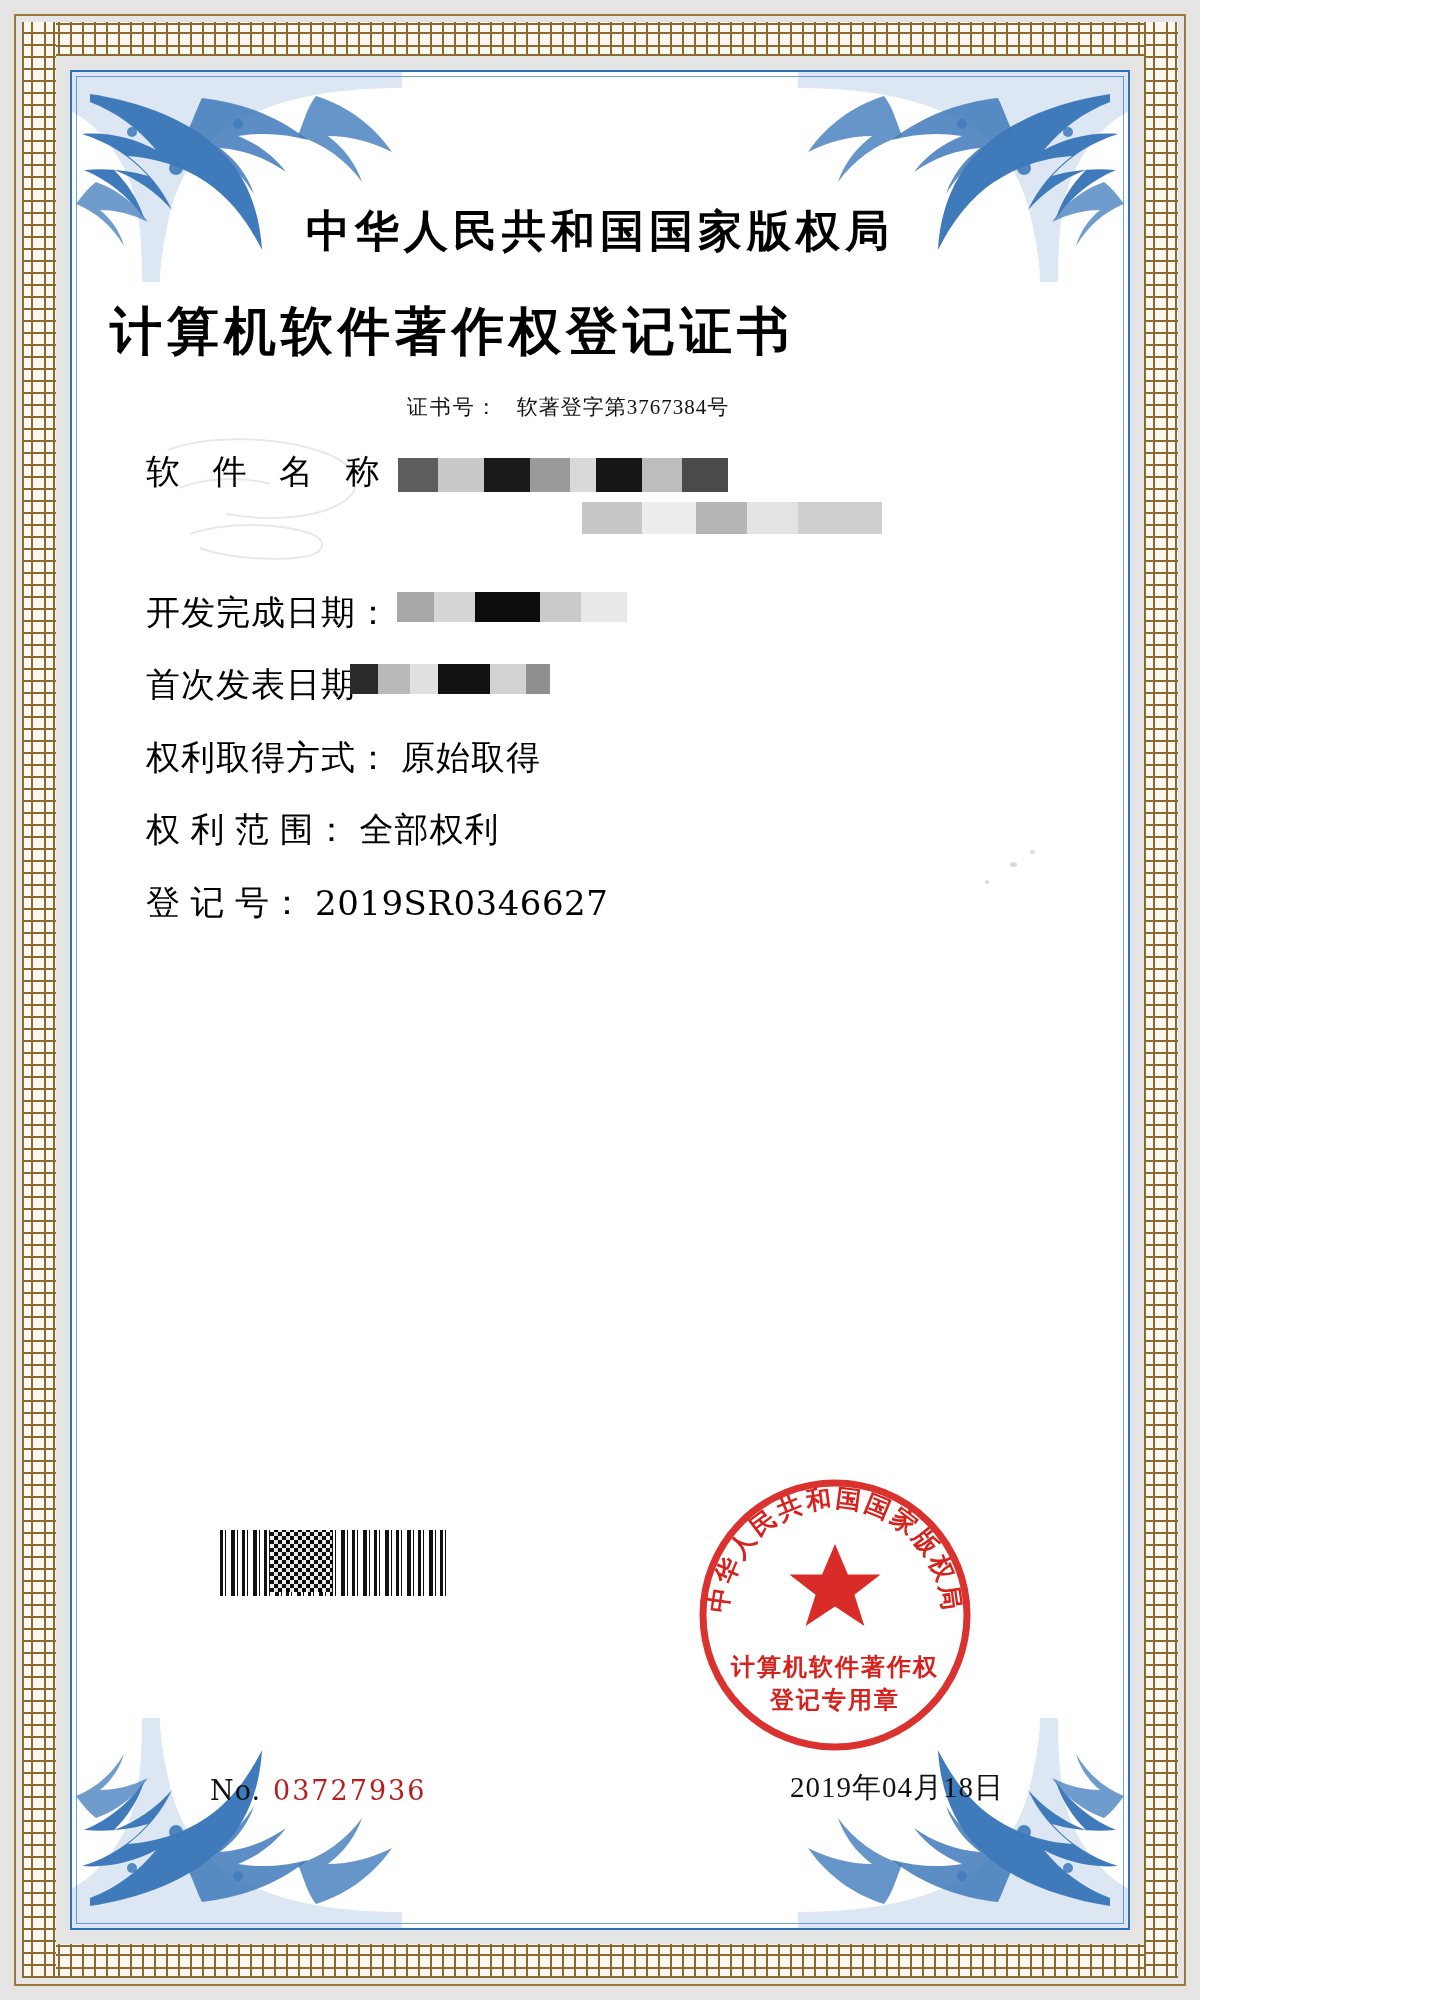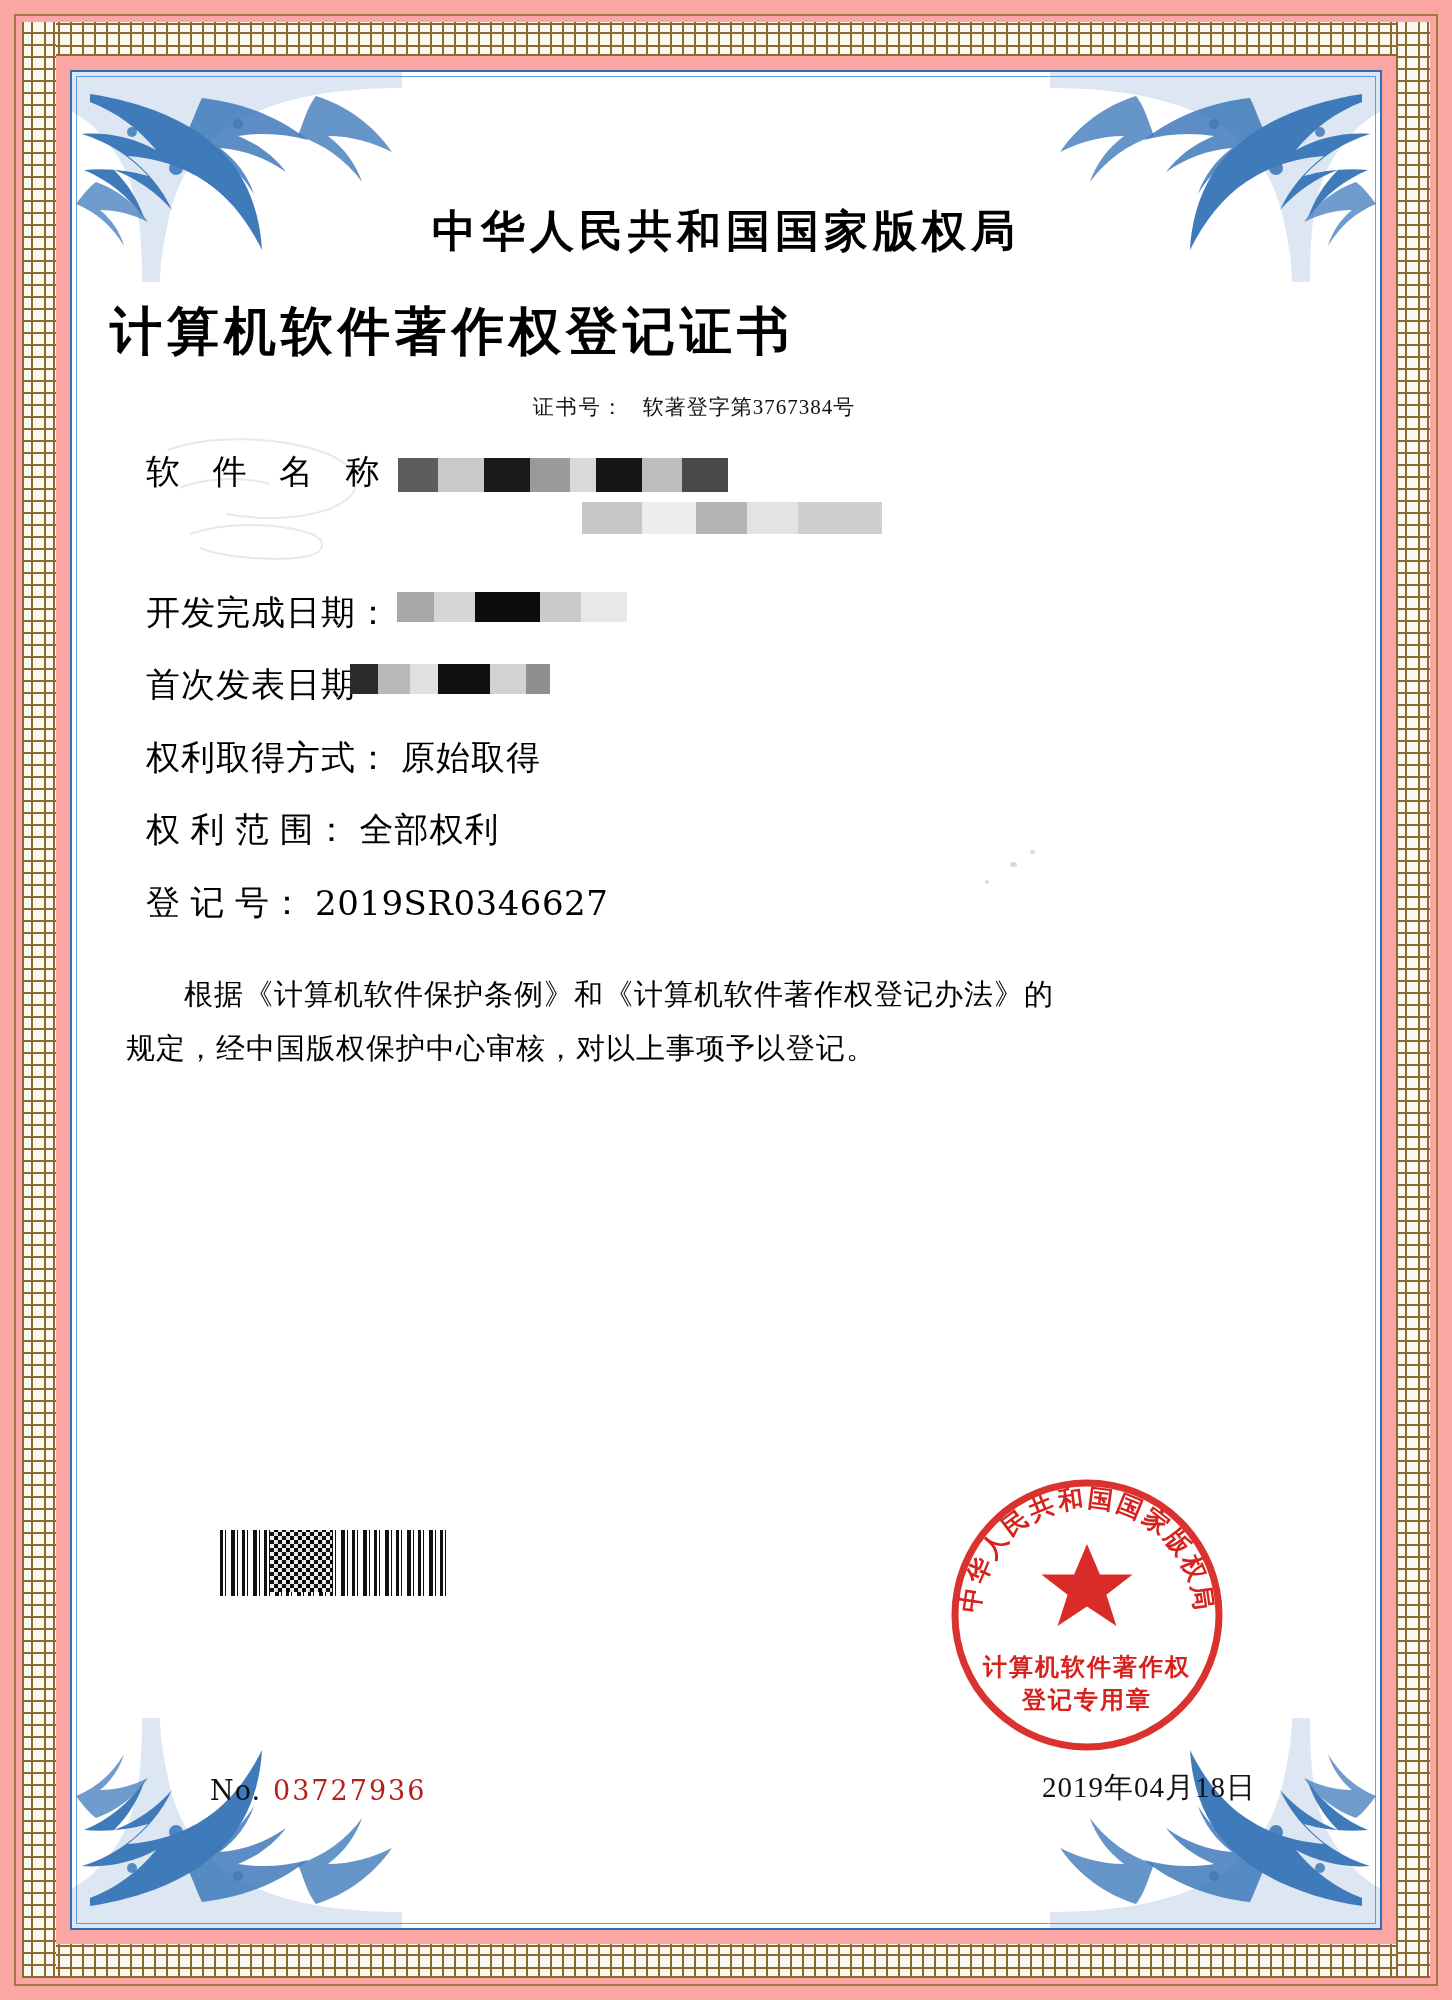--- a/index.html
+++ b/index.html
@@ -13,22 +13,22 @@
     font-family: "Liberation Serif", "DejaVu Serif", serif;
     color: #111;
     position: relative;
     overflow: hidden;
   }
 
   
   .page {
     position: absolute;
     left: 0; top: 0;
-    width: 1452px; height: 2000px;
-    background: #fca5a5;
+    width: 1200px; height: 2000px;
+    background: #e5e5e5;
   }
 
   
   .outer-rule {
     position: absolute;
     left: 14px; top: 14px; right: 14px; bottom: 14px;
     border: 2px solid #9d7a3a;
   }
 
   
@@ -383,24 +383,20 @@
         <span class="fvalue">全部权利</span>
       </div>
 
       <div class="frow">
         <span class="flabel tight">登  记   号：</span>
         <span class="fvalue num">2019SR0346627</span>
       </div>
 
     </div>
 
-    <div class="para">
-      <div>根据《计算机软件保护条例》和《计算机软件著作权登记办法》的</div>
-      <div style="text-indent:0;">规定，经中国版权保护中心审核，对以上事项予以登记。</div>
-    </div>
 
   </div>
 
   <div class="bottom">
 
     <div class="barcode"></div>
     <div class="qrblock"></div>
 
     <div class="serial">
       <span>No.</span><span class="num">03727936</span>

